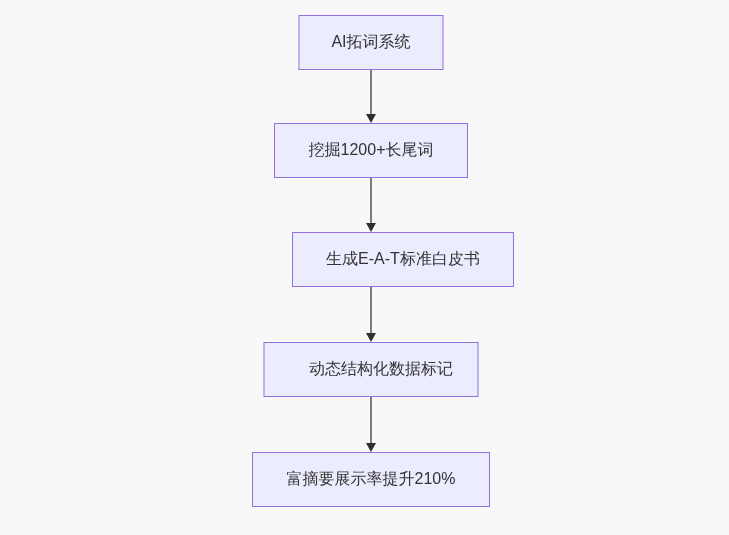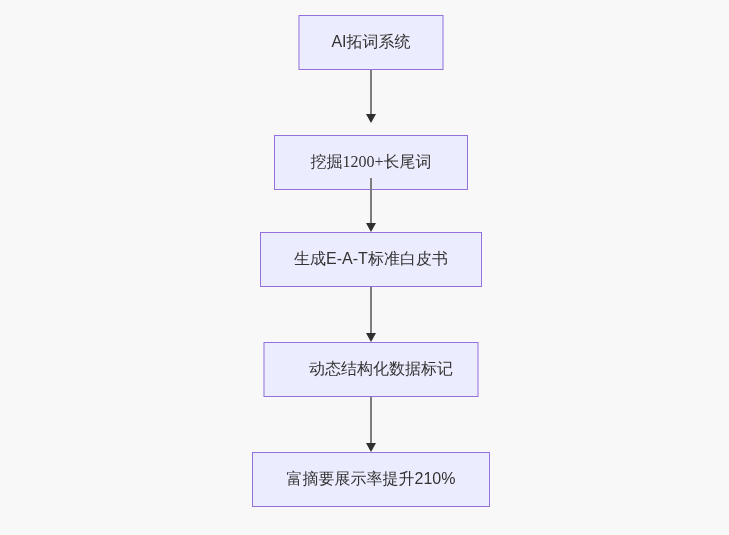--- a/index.html
+++ b/index.html
@@ -29,22 +29,22 @@
     display: flex;
     align-items: center;
     justify-content: center;
     white-space: nowrap;
   }
   .node span {
     font-size: 16px;
     color: var(--text, #333333);
   }
   .n1 { top: 15px;  width: 145px; }
-  .n2 { top: 135px; width: 194px; font-family: Liberation Serif, serif; }
-  .n3 { top: 232px; width: 222px; }
+  .n2 { top: 123px; width: 194px; }
+  .n3 { top: 232px; width: 222px; margin-left: 32px; }
   .n4 { top: 342px; width: 215px; padding-left: 20px; }
   .n5 { top: 452px; width: 238px; justify-content: center; }
 
   .edge {
     position: absolute;
     left: 371px;
     transform: translateX(-50%);
     display: flex;
     flex-direction: column;
     align-items: center;

